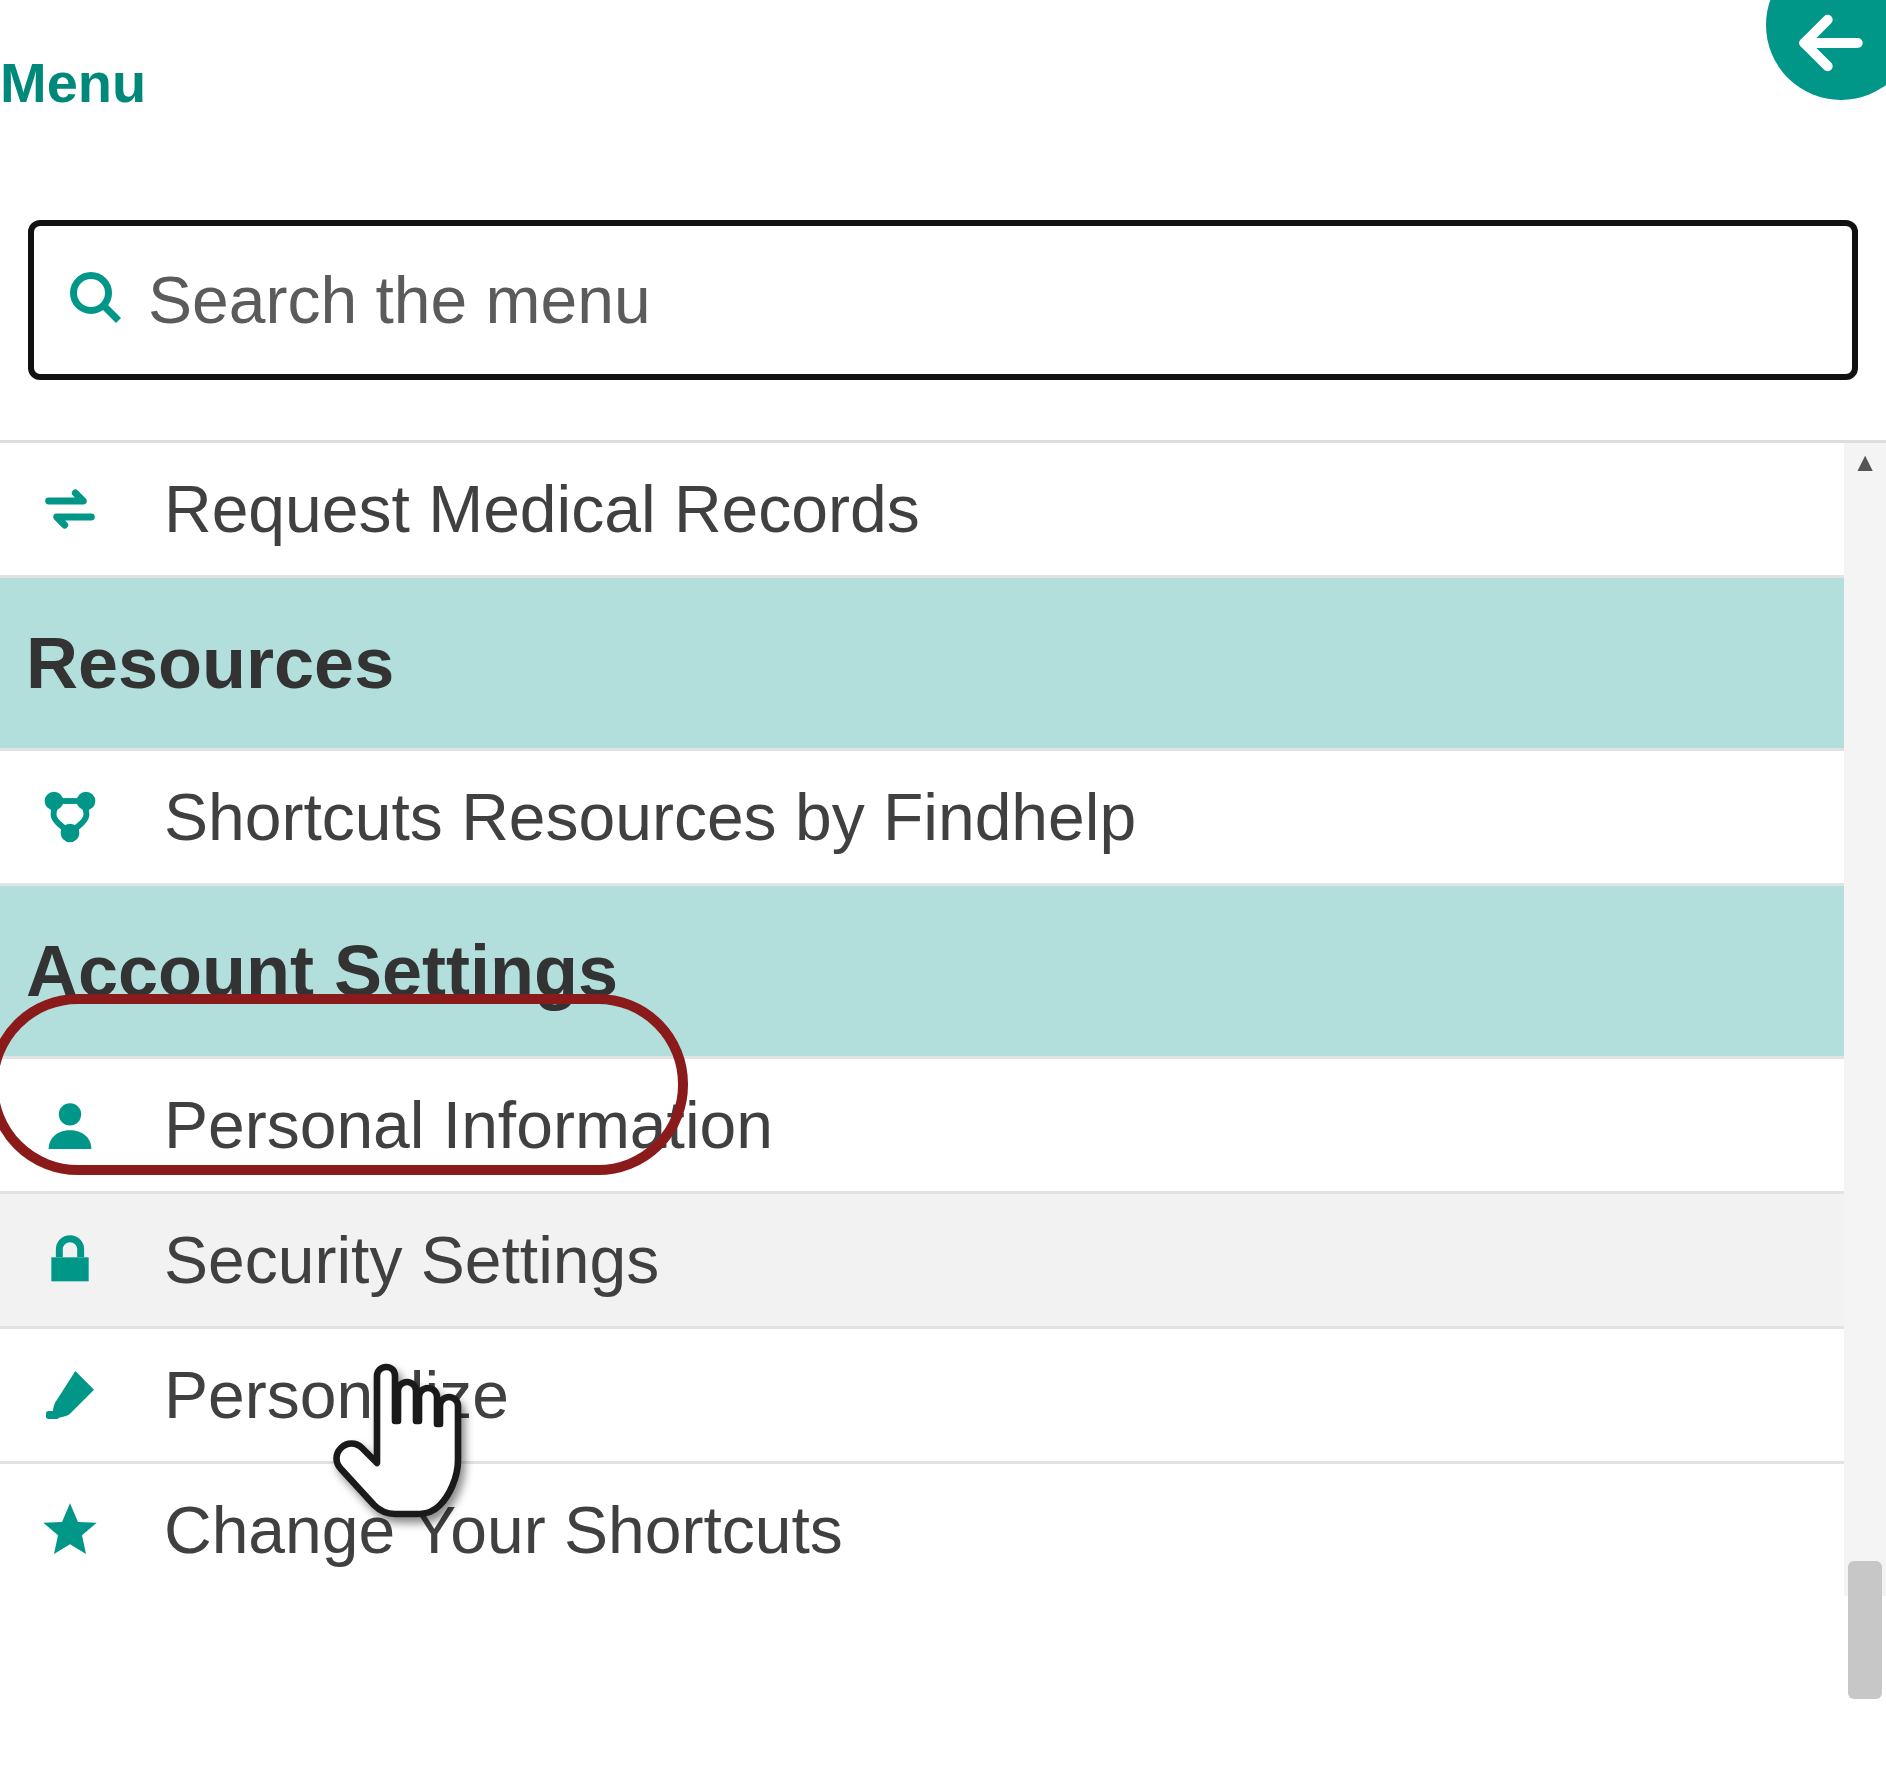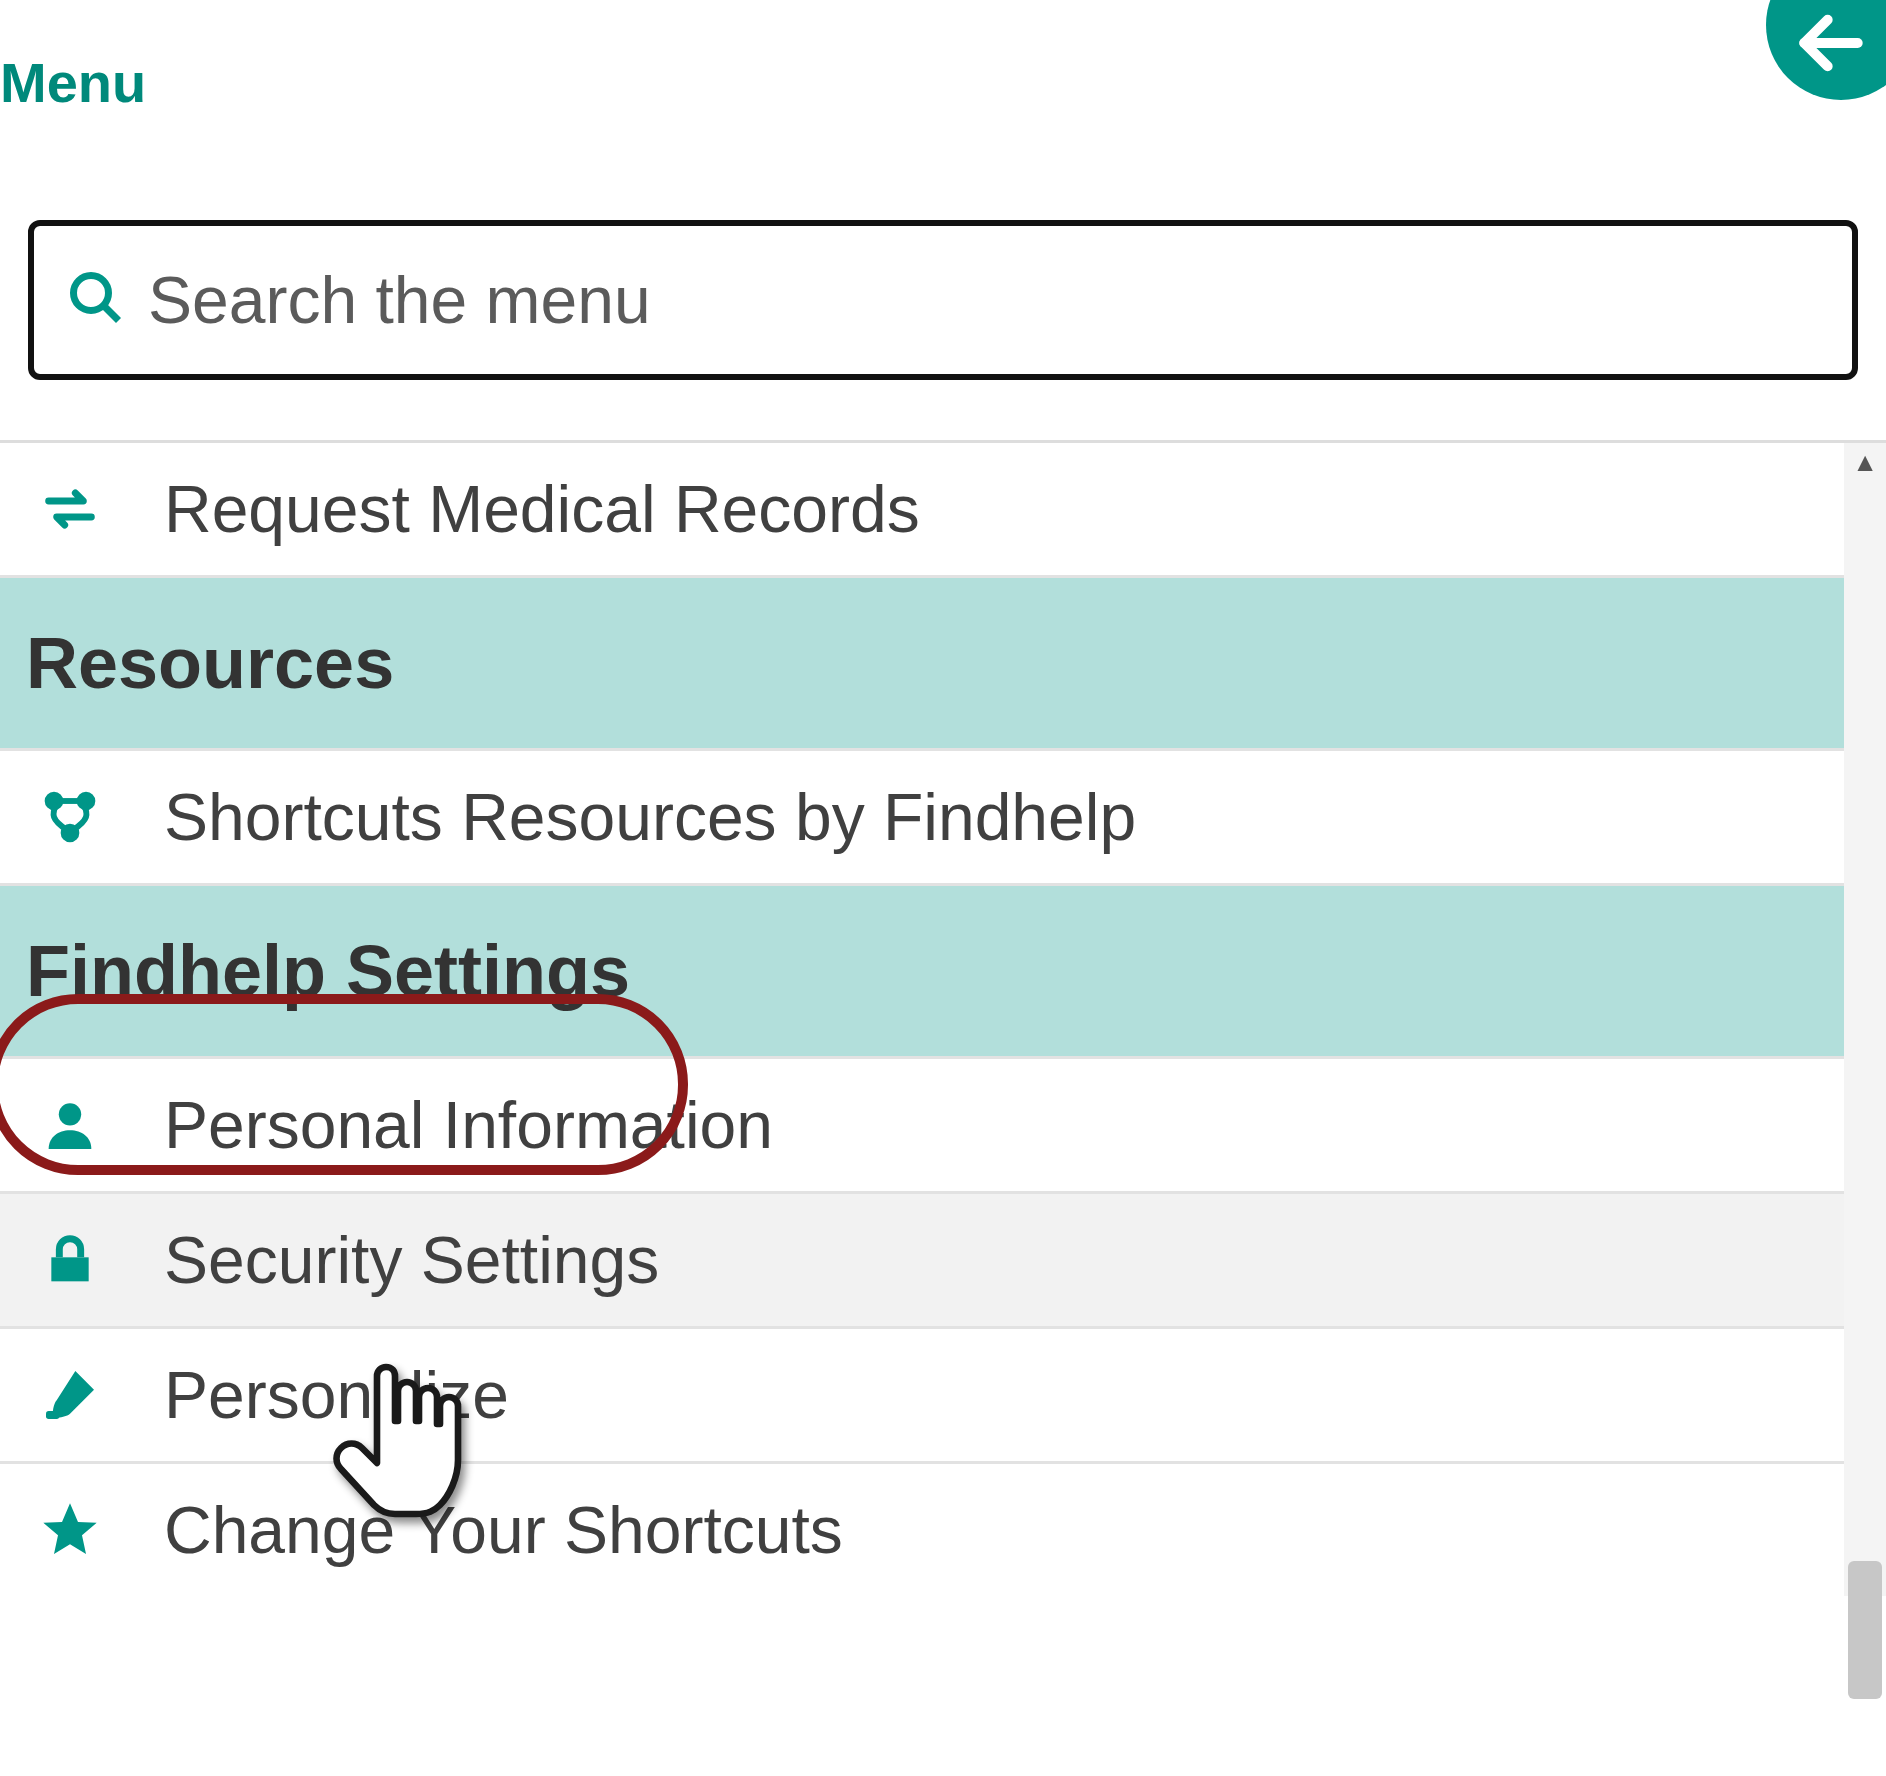--- a/index.html
+++ b/index.html
@@ -178,21 +178,21 @@
           <circle cx="18" cy="6" r="2.4" fill="#009688"></circle>
           <circle cx="12" cy="18" r="2.4" fill="#009688"></circle>
           <path d="M7 7c-2 4-2 6 4 10"></path>
           <path d="M17 7c2 4 2 6-4 10"></path>
           <path d="M8 6h8"></path>
         </svg>
     </span>
     <span>Shortcuts Resources by Findhelp</span>
   </div>
 
-  <div class="section-header" id="acct-header">Findhelp Settings</div>
+  <div class="section-header" id="acct-header">Account Settings</div>
 
   <div class="menu-item">
     <span class="icon">
       <svg viewBox="0 0 24 24" fill="#009688">
           <circle cx="12" cy="8" r="4.2"></circle>
           <path d="M4 21c0-4.4 3.6-7 8-7s8 2.6 8 7z"></path>
         </svg>
     </span>
     <span>Personal Information</span>
   </div>

